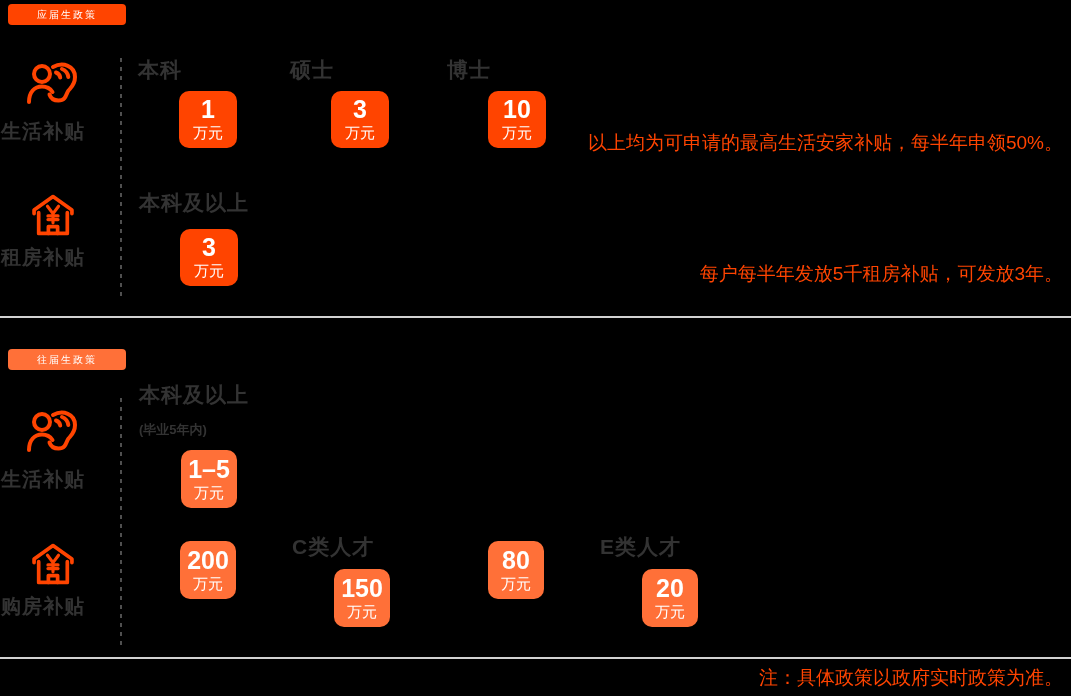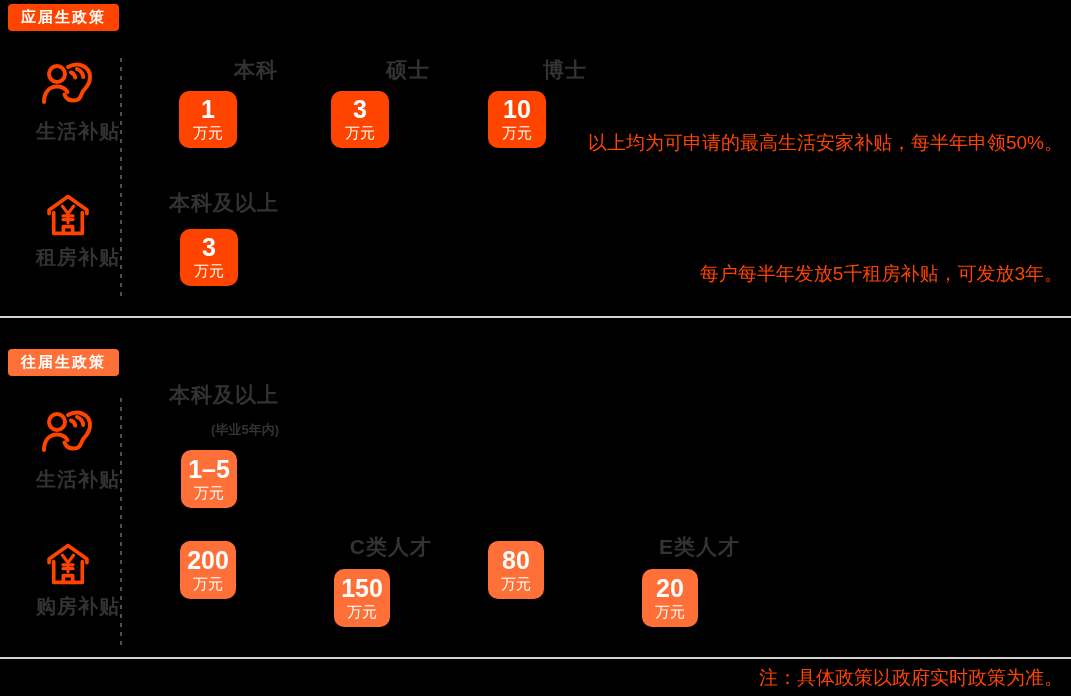--- a/index.html
+++ b/index.html
@@ -9,33 +9,33 @@
     --label:#333333;
     --badge-text:#ffffff;
     --divider:#d2d2d2;
     --dash:#4f4f4f;
   }
   *{margin:0;padding:0;box-sizing:border-box}
   html,body{background:var(--background)}
   body{font-family:"Liberation Sans","DejaVu Sans",sans-serif;}
   .stage{position:relative;width:1071px;height:696px;background:var(--background);overflow:hidden}
 
-  .tag{position:absolute;display:inline-block;padding:5px 13px;border-radius:4px;
-       color:var(--badge-text);font-size:15px;letter-spacing:2px;font-weight:700;line-height:1.1}
+  .tag{position:absolute;display:inline-block;padding:5px 29px;border-radius:4px;
+       color:var(--badge-text);font-size:10px;letter-spacing:2px;font-weight:400;line-height:1.1}
   .tag.a1{background:var(--accent-primary)}
   .tag.a2{background:var(--accent-secondary)}
 
-  .icon-block{position:absolute;left:16px;width:104px;text-align:right}
+  .icon-block{position:absolute;left:1px;width:104px;text-align:left}
   .icon-block svg{display:block;margin:0 auto;color:var(--accent-primary)}
   .row-label{font-size:20px;font-weight:700;color:var(--label);letter-spacing:1px;margin-top:6px;white-space:nowrap}
 
   .vdash{position:absolute;width:2px;background:repeating-linear-gradient(to bottom,var(--dash) 0 4px,transparent 4px 9px)}
   .divider{position:absolute;left:0;width:1071px;height:2px;background:var(--divider)}
 
-  .col{position:absolute;width:140px;text-align:right}
+  .col{position:absolute;width:140px;text-align:left}
   .col-h{font-size:21px;font-weight:700;color:var(--label);letter-spacing:1px;white-space:nowrap}
   .col-sub{font-size:13px;font-weight:700;color:var(--label);margin-top:12px;white-space:nowrap}
 
   .chip{width:58px;height:57px;border-radius:10px;display:flex;flex-direction:column;
         align-items:center;justify-content:center;color:var(--badge-text);margin:7px auto 0}
   .chip.a1{background:var(--accent-primary)}
   .chip.a2{background:var(--accent-secondary)}
   .chip.lg{width:56px;height:58px}
   .chip .num{font-size:25px;font-weight:600;line-height:1.08}
   .chip .unit{font-size:15px;line-height:1.3}

